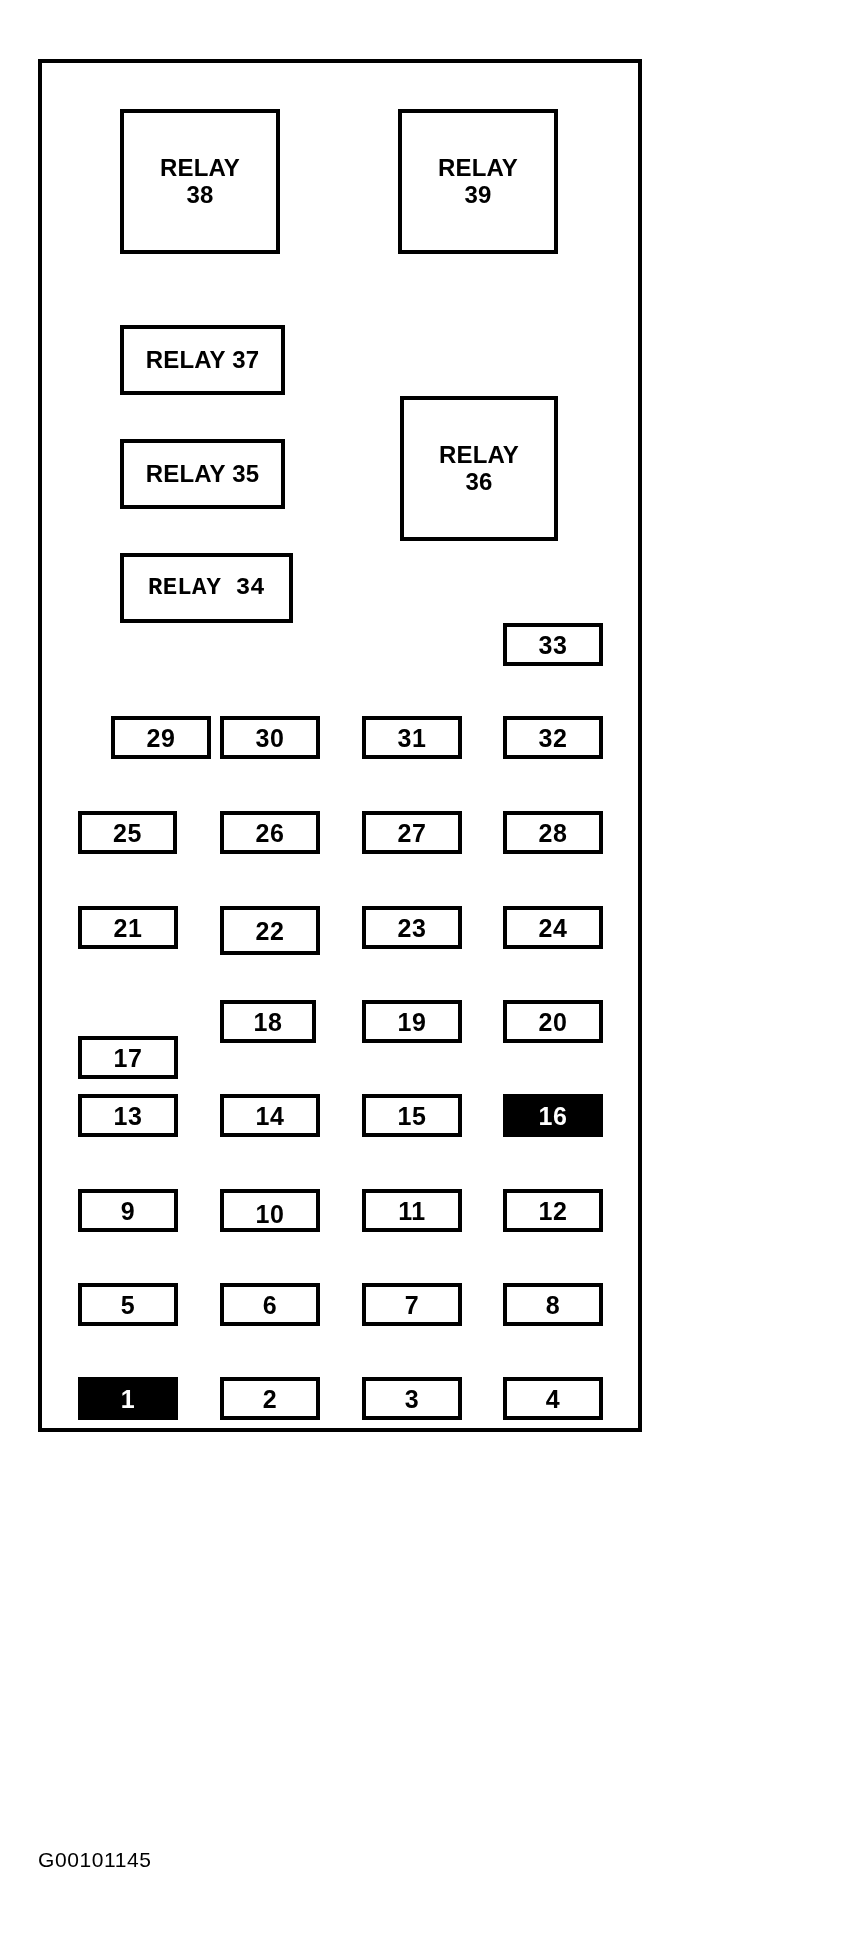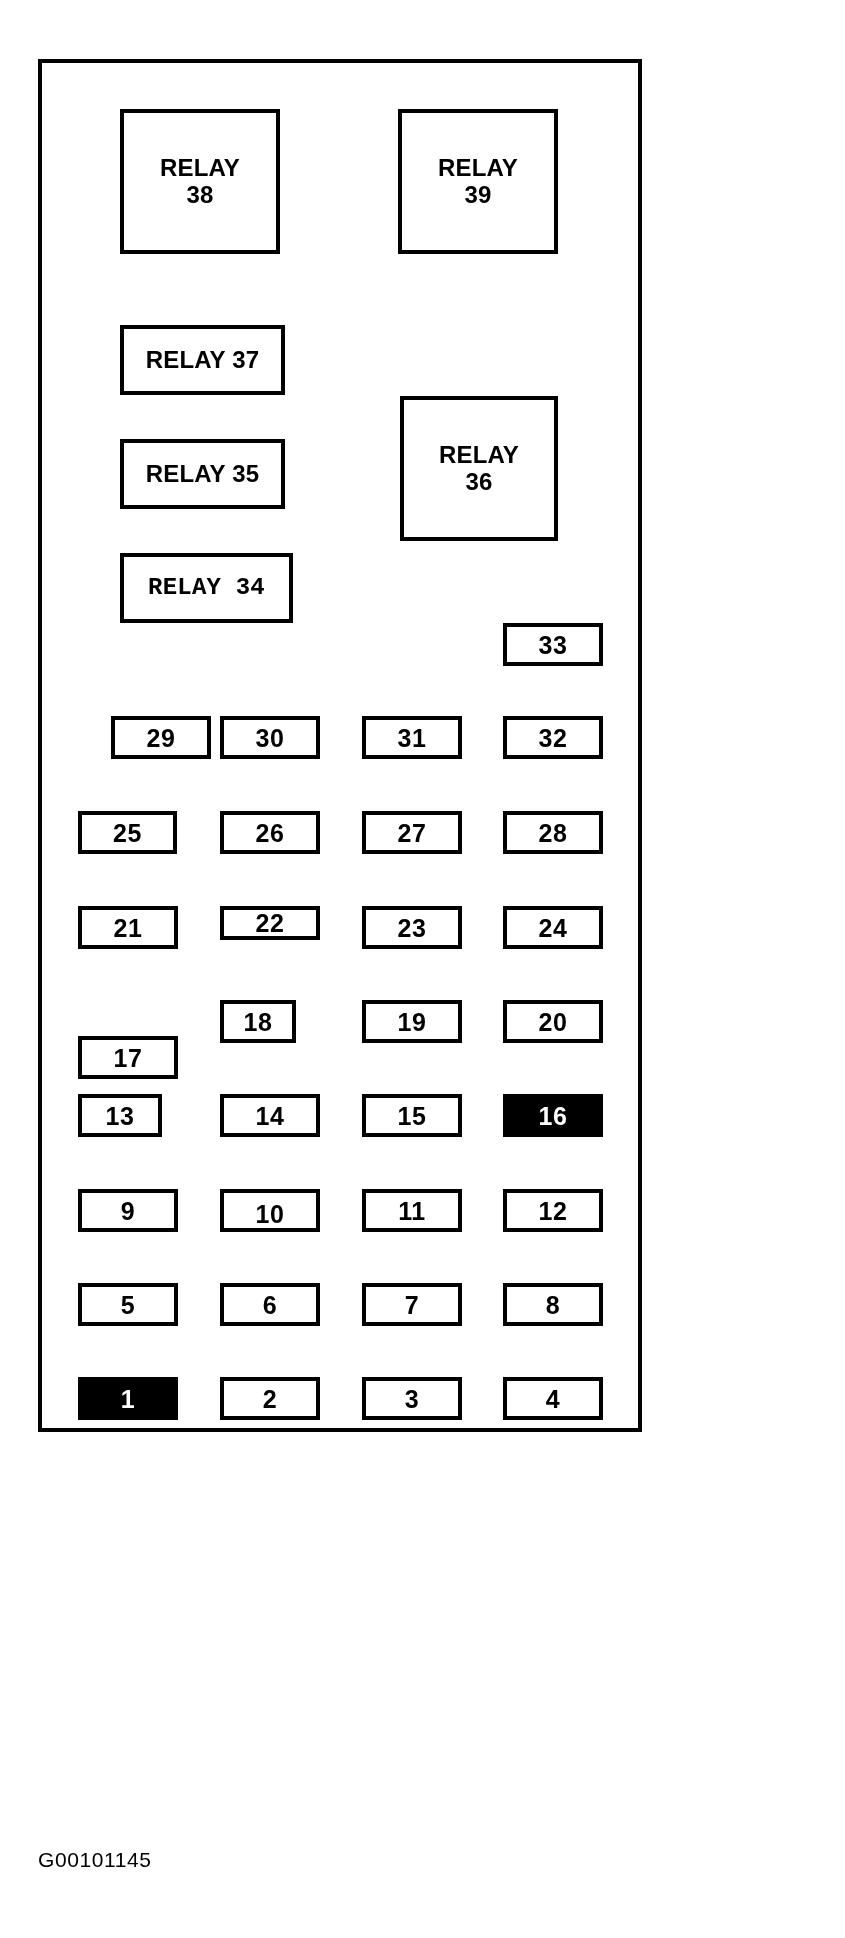--- a/index.html
+++ b/index.html
@@ -139,42 +139,42 @@
       </div>
       <div class="box fuse" style="left: 362px; top: 811px; width: 100px; height: 43px;">
         <span>27</span>
       </div>
       <div class="box fuse" style="left: 503px; top: 811px; width: 100px; height: 43px;">
         <span>28</span>
       </div>
       <div class="box fuse" style="left: 78px; top: 906px; width: 100px; height: 43px;">
         <span>21</span>
       </div>
-      <div class="box fuse" style="left: 220px; top: 906px; width: 100px; height: 34px;">
+      <div class="box fuse" style="left: 220px; top: 906px; width: 100px; height: 49px;">
         <span>22</span>
       </div>
       <div class="box fuse" style="left: 362px; top: 906px; width: 100px; height: 43px;">
         <span>23</span>
       </div>
       <div class="box fuse" style="left: 503px; top: 906px; width: 100px; height: 43px;">
         <span>24</span>
       </div>
       <div class="box fuse" style="left: 78px; top: 1036px; width: 100px; height: 43px; text-align: center;">
         <span>17</span>
       </div>
-      <div class="box fuse" style="left: 220px; top: 1000px; width: 76px; height: 43px;">
+      <div class="box fuse" style="left: 220px; top: 1000px; width: 96px; height: 43px;">
         <span>18</span>
       </div>
       <div class="box fuse" style="left: 362px; top: 1000px; width: 100px; height: 43px;">
         <span>19</span>
       </div>
       <div class="box fuse" style="left: 503px; top: 1000px; width: 100px; height: 43px;">
         <span>20</span>
       </div>
-      <div class="box fuse" style="left: 78px; top: 1094px; width: 84px; height: 43px;">
+      <div class="box fuse" style="left: 78px; top: 1094px; width: 100px; height: 43px;">
         <span>13</span>
       </div>
       <div class="box fuse" style="left: 220px; top: 1094px; width: 100px; height: 43px;">
         <span>14</span>
       </div>
       <div class="box fuse" style="left: 362px; top: 1094px; width: 100px; height: 43px;">
         <span>15</span>
       </div>
       <div class="box fuse filled" style="left: 503px; top: 1094px; width: 100px; height: 43px;">
         <span>16</span>

